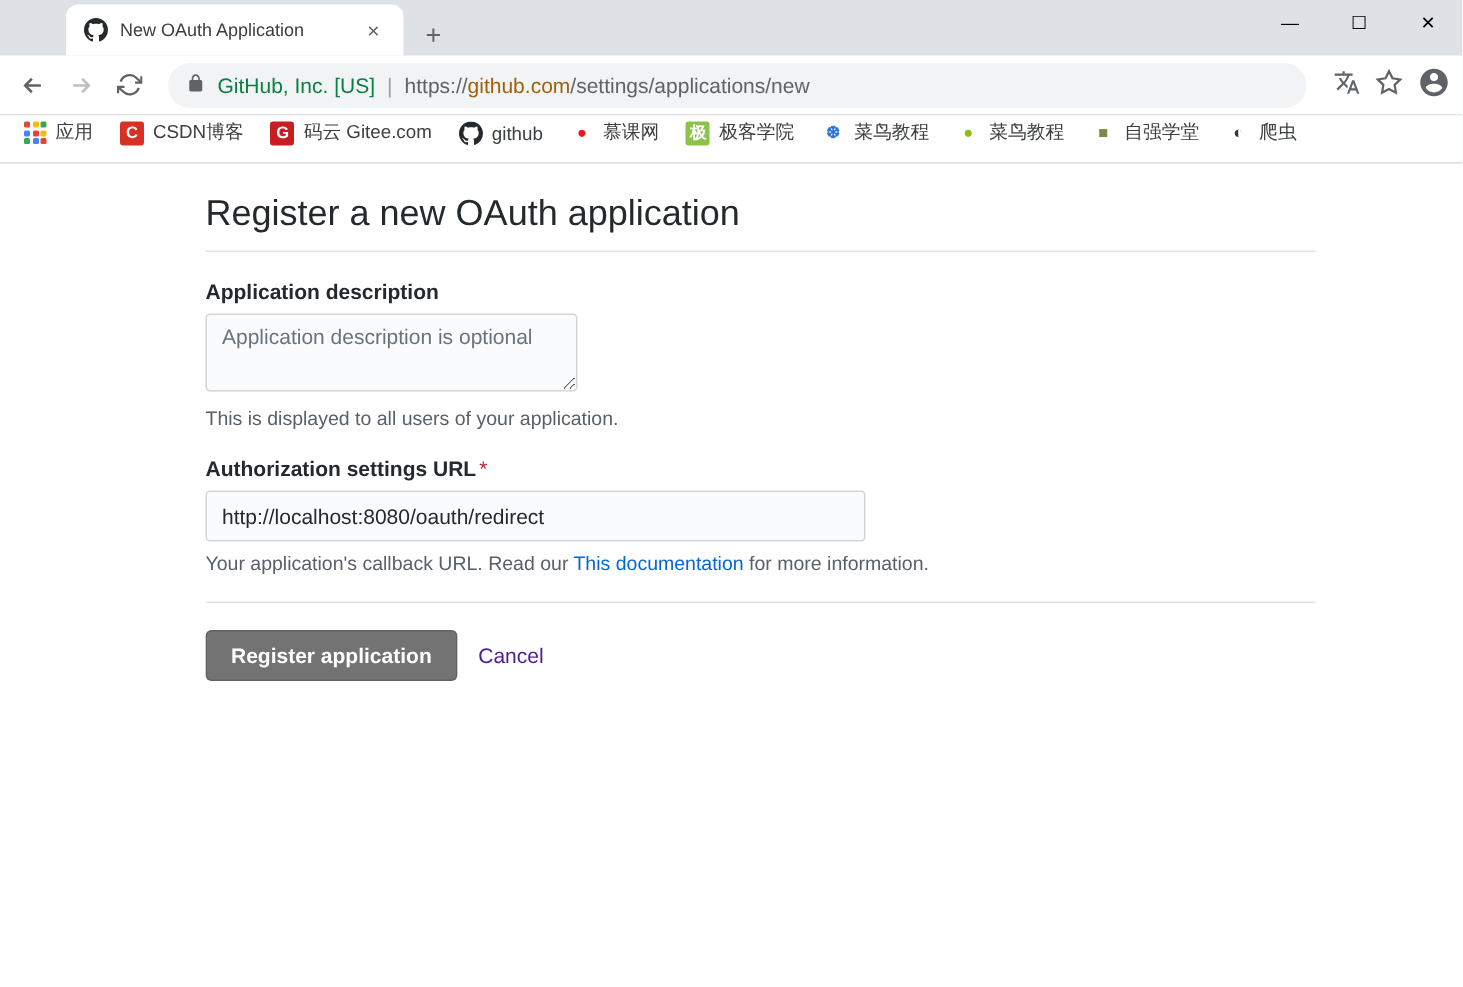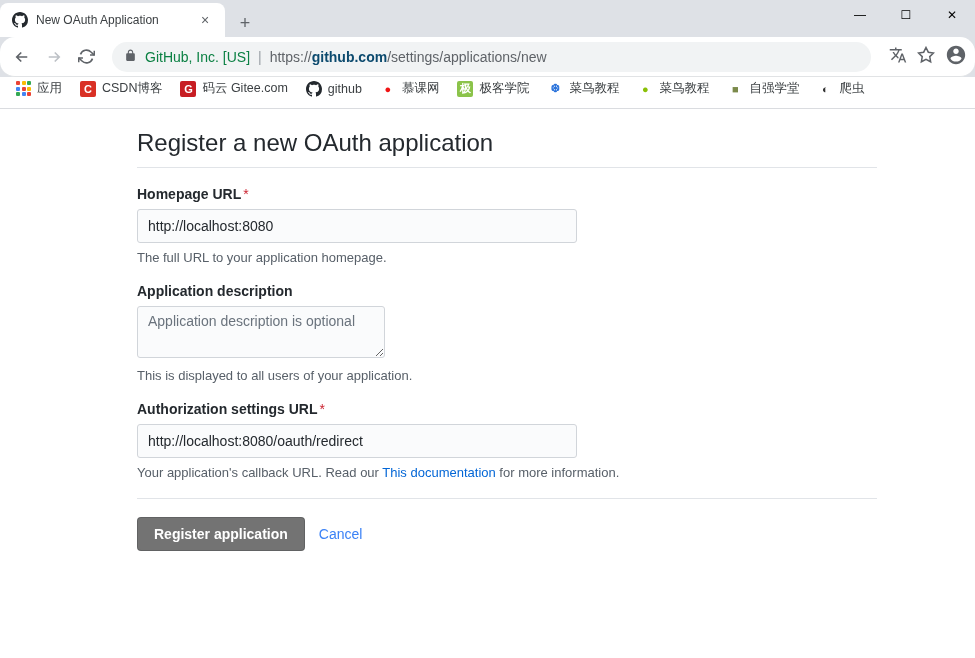--- a/index.html
+++ b/index.html
@@ -1,37 +1,37 @@
 <!DOCTYPE html>
 <html><head>
 <meta charset="utf-8">
 <style>
 * { margin: 0; padding: 0; box-sizing: border-box; }
 body { font-family: -apple-system, BlinkMacSystemFont, "Segoe UI", Helvetica, Arial, sans-serif; font-size: 14px; color: #24292e; background: #fff; width: 975px; }
 
 
 .browser-chrome { background: #dee1e6; }
-.tab-bar { display: flex; align-items: flex-end; height: 37px; padding-left: 0; background: #dee1e6; }
+.tab-bar { display: flex; align-items: flex-end; height: 37px; padding-left: 0; background: #dee1e6; margin-left: 44px; }
 .tab { display: flex; align-items: center; background: #fff; border-radius: 8px 8px 0 0; height: 34px; padding: 0 12px; min-width: 225px; gap: 8px; position: relative; }
 .tab-favicon { width: 16px; height: 16px; display: inline-flex; align-items: center; justify-content: center; }
 .tab-title { flex: 1; font-size: 12px; color: #3c4043; white-space: nowrap; overflow: hidden; }
 .tab-close { font-size: 14px; color: #5f6368; cursor: pointer; width: 16px; text-align: center; }
 .new-tab { width: 28px; height: 28px; display: flex; align-items: center; justify-content: center; margin-left: 6px; color: #5f6368; font-size: 18px; cursor: pointer; }
 
 .win-controls { position: absolute; right: 0; top: 0; display: flex; }
 .win-btn { width: 46px; height: 30px; display: flex; align-items: center; justify-content: center; font-size: 12px; color: #000; }
 
-.toolbar { display: flex; align-items: center; background: #fff; height: 40px; padding: 0 8px; gap: 4px; border-bottom: 1px solid #e1e3e5; border-radius: 15px; }
+.toolbar { display: flex; align-items: center; background: #fff; height: 40px; padding: 0 8px; gap: 4px; border-bottom: 1px solid #e1e3e5; }
 .nav-btn { width: 28px; height: 28px; display: flex; align-items: center; justify-content: center; color: #5f6368; border-radius: 50%; }
 .nav-btn.disabled { color: #bdc1c6; }
 .address-bar { flex: 1; display: flex; align-items: center; background: #f1f3f4; border-radius: 16px; height: 30px; padding: 0 12px; margin: 0 8px; gap: 8px; font-size: 14px; color: #202124; }
 .url-identity { color: #0b8043; font-size: 14px; }
 .url-sep { color: #9aa0a6; }
 .url-text { color: #5f6368; }
-.url-bold { color: #0c4a6e; font-weight: bold; }
+.url-bold { color: #a16207; }
 .toolbar-right { display: flex; align-items: center; gap: 10px; margin-left: 6px; }
 
 .bookmarks-bar { display: flex; align-items: flex-start; background: #fff; height: 32px; padding: 0 10px; gap: 6px; border-bottom: 1px solid #dadce0; }
 .bk-item { display: flex; align-items: center; gap: 6px; font-size: 12.5px; color: #3c4043; padding: 3px 6px; border-radius: 4px; cursor: pointer; white-space: nowrap; }
 .bk-icon { width: 16px; height: 16px; display: inline-flex; align-items: center; justify-content: center; font-size: 11px; font-weight: bold; border-radius: 2px; }
 
 
 .page { padding: 0 0 40px 0; }
 .container { width: 740px; margin: 0 0 0 137px; }
 .page-title { font-size: 24px; font-weight: 400; color: #24292e; padding-top: 20px; padding-bottom: 10px; border-bottom: 1px solid #e1e4e8; }
@@ -40,21 +40,21 @@
 .req-star { color: #cb2431; font-weight: 400; margin-left: 2px; }
 .form-input { width: 440px; height: 34px; padding: 6px 10px; font-size: 14px; color: #24292e; background: #fafbfc; border: 1px solid #d1d5da; border-radius: 3px; outline: none; }
 .form-textarea { width: 248px; min-height: 52px; padding: 6px 10px; font-size: 14px; color: #24292e; background: #fafbfc; border: 1px solid #d1d5da; border-radius: 3px; outline: none; resize: vertical; font-family: inherit; }
 .form-textarea::placeholder, .form-input::placeholder { color: #6a737d; }
 .form-hint { font-size: 13px; color: #586069; margin-top: 7px; }
 .form-link { color: #0366d6; text-decoration: none; }
 
 .divider { border: none; border-top: 1px solid #e1e4e8; margin-top: 18px; }
 .actions { margin-top: 18px; display: flex; align-items: center; gap: 14px; }
 .btn-primary { background: #737373; color: #fff; border: 1px solid rgba(27,31,35,.2); padding: 8px 16px; font-size: 14px; font-weight: 600; border-radius: 4px; cursor: pointer; }
-.cancel-link { color: #3b82f6; font-size: 14px; text-decoration: none; }
+.cancel-link { color: #4c1d95; font-size: 14px; text-decoration: none; }
 
 .apps-icon { display: grid; grid-template-columns: repeat(3,4px); grid-template-rows: repeat(3,4px); gap: 1.5px; }
 .apps-icon span { width: 4px; height: 4px; border-radius: 1px; }
 </style>
 </head>
 <body>
 
 <div class="browser-chrome">
   <div class="win-controls">
     <div class="win-btn">—</div>
@@ -180,27 +180,20 @@
         </div>
       </div>
   </div>
 </div>
 
 <div class="page">
   <div class="container">
     <h1 class="page-title">Register a new OAuth application</h1>
 
 
-    <div class="form-group">
-      <label class="form-label">
-        <span>Homepage URL</span><span class="req-star">*</span>
-      </label>
-      <input class="form-input" type="text" value="http://localhost:8080" style="">
-      <p class="form-hint">The full URL to your application homepage.</p>
-    </div>
 
     <div class="form-group">
       <label class="form-label">
         <span>Application description</span>
       </label>
       <textarea class="form-textarea" placeholder="Application description is optional" style=""></textarea>
       <p class="form-hint">This is displayed to all users of your application.</p>
     </div>
 
     <div class="form-group">

